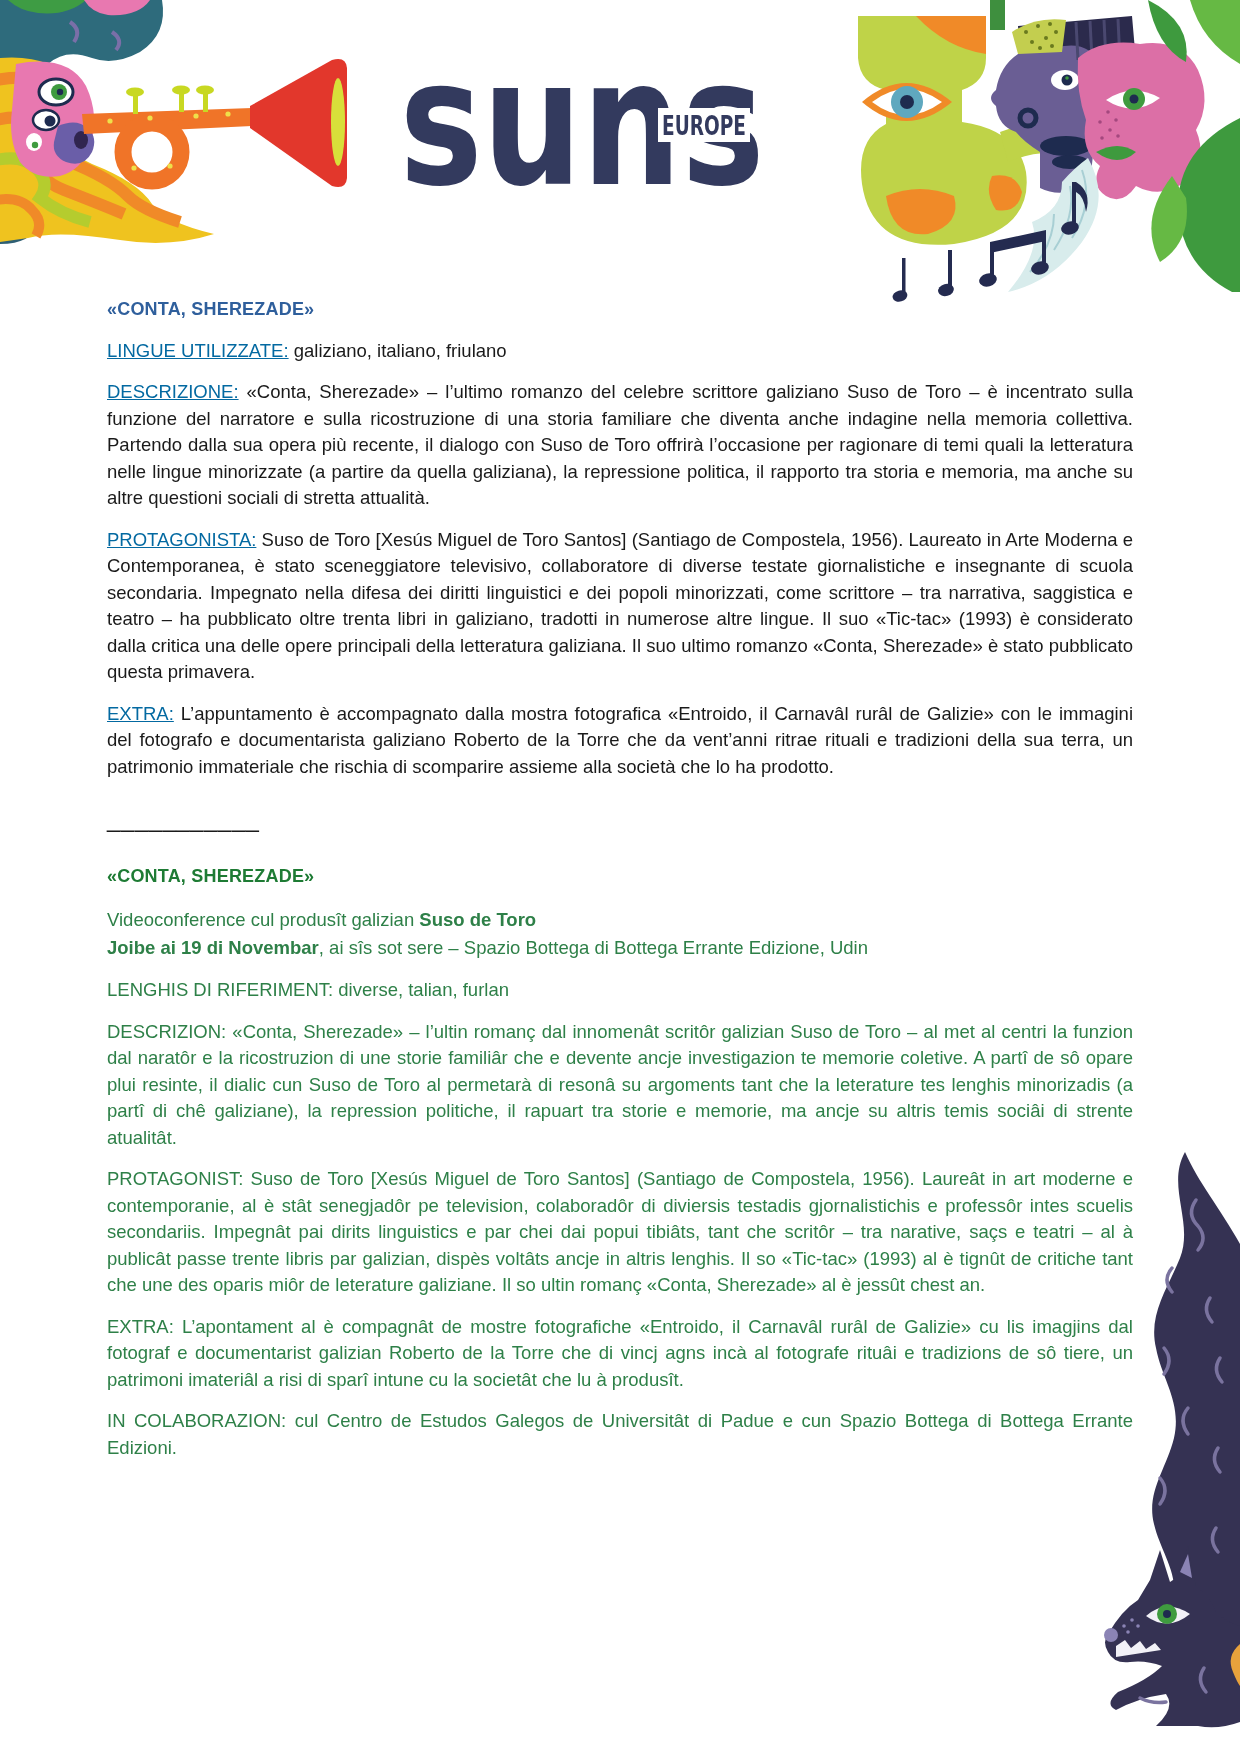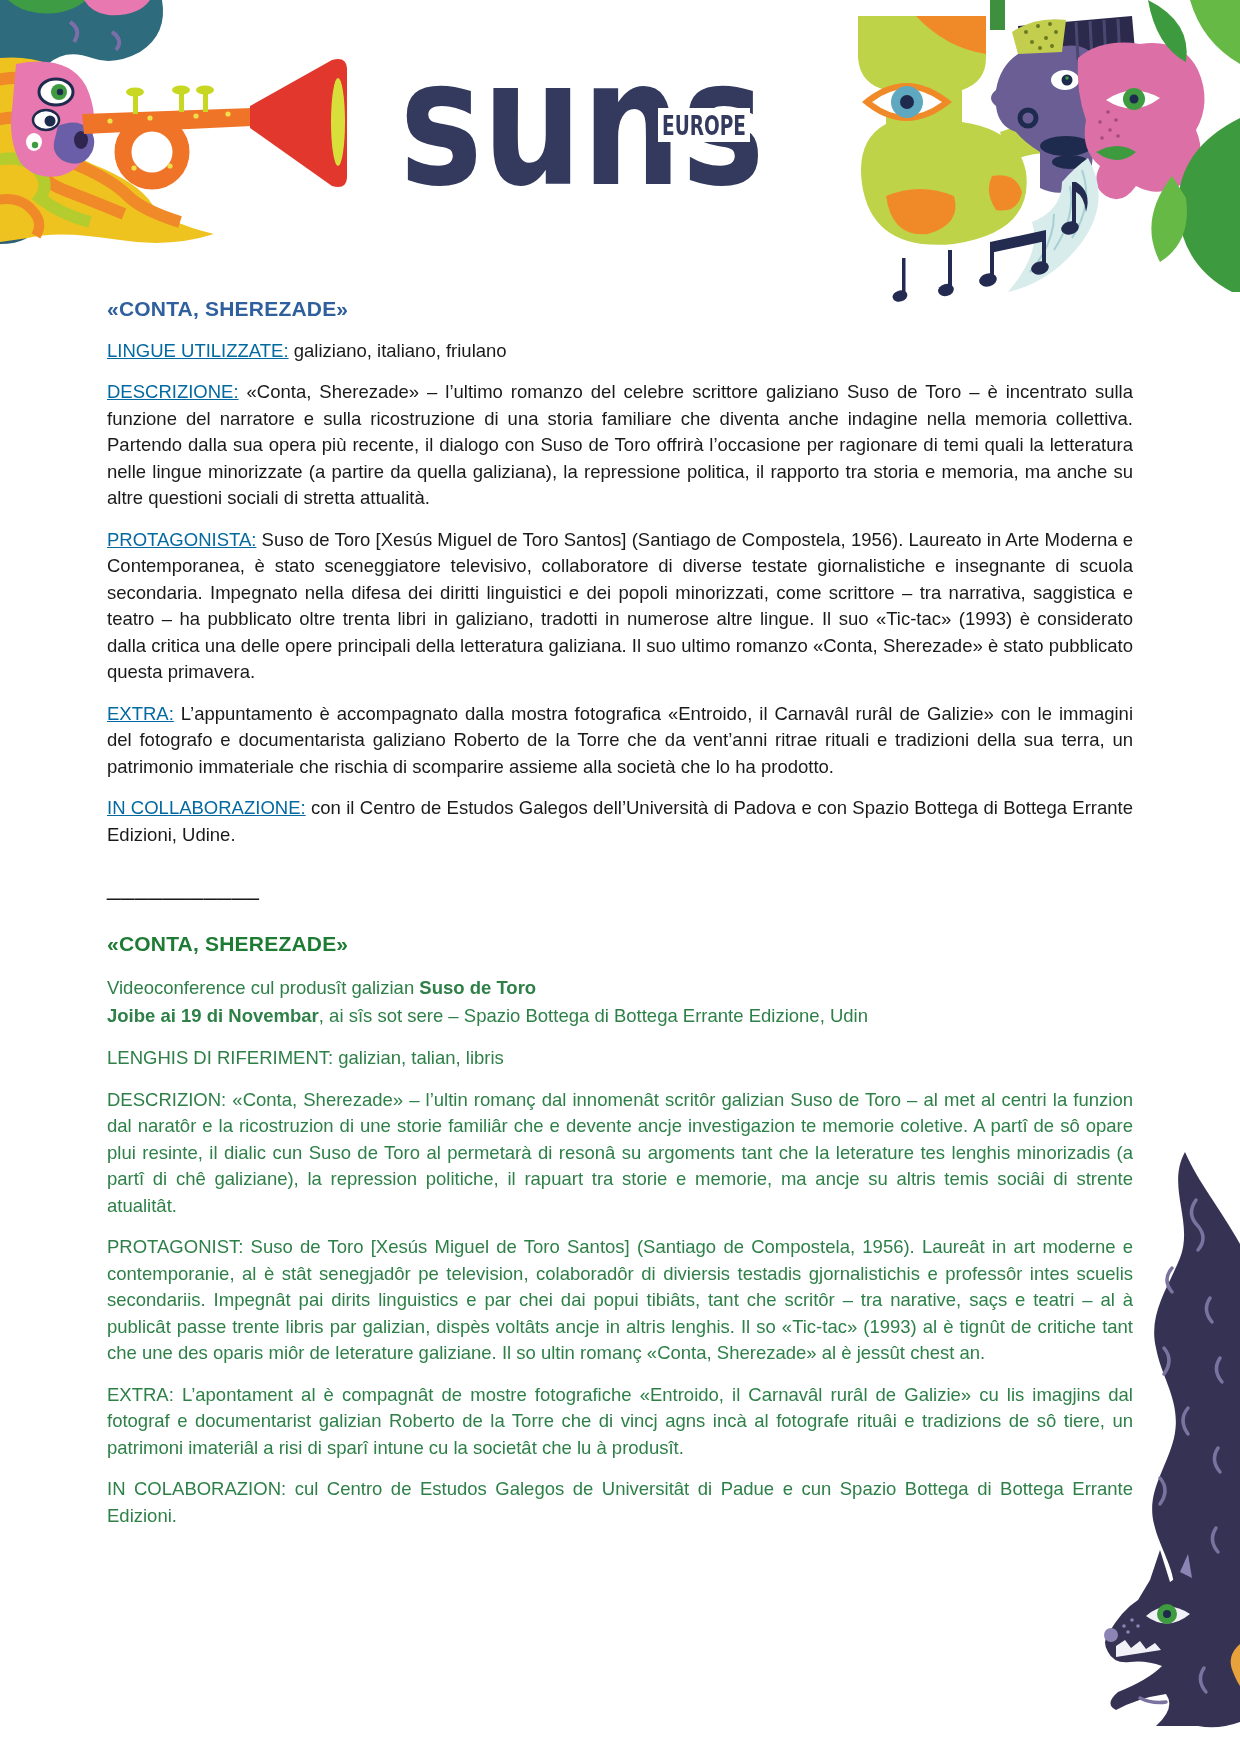--- a/index.html
+++ b/index.html
@@ -6,21 +6,21 @@
   .page { position:relative; width:1240px; height:1754px; overflow:hidden;
           background:#ffffff; font-family:"Liberation Sans", sans-serif; }
   .header { position:relative; height:250px; }
   .illu { position:absolute; pointer-events:none; }
   .illu-left  { left:0; top:0; }
   .illu-right { left:850px; top:0; }
   .illu-wolf  { left:1100px; top:1148px; z-index:0; }
   .logo-wrap  { position:absolute; left:392px; top:24px; width:380px; height:200px; }
   .content { position:relative; z-index:2; margin:0 107px; color:#1a1a1a;
              font-size:18.5px; line-height:26.5px; }
-  .title { font-size:21px; font-weight:bold; letter-spacing:.2px; margin:0; }
+  .title { font-size:18px; font-weight:bold; letter-spacing:.2px; margin:0; }
   .title-it { color:#2F5F9C; margin-top:46px; }
   .title-fr { color:#1E7B34; margin-top:30px; }
   .intro { margin:17px 0 0; line-height:28px; }
   .para  { margin:15px 0 0; text-align:justify; }
   .lbl-it { color:#0369a1;text-decoration:underline; }
   .section-fr { color:#2E8048; }
   .divider { margin:26px 0 0; color:#1a1a1a; font-size:24px; letter-spacing:.5px; }
   strong { font-weight:bold; }
 </style>
 </head>
@@ -164,31 +164,30 @@
 
       <p class="para"><span class="lbl-it">LINGUE UTILIZZATE:</span><span> galiziano, italiano, friulano</span></p>
 
       <p class="para"><span class="lbl-it">DESCRIZIONE:</span><span> «Conta, Sherezade» – l’ultimo romanzo del celebre scrittore galiziano Suso de Toro – è incentrato sulla funzione del narratore e sulla ricostruzione di una storia familiare che diventa anche indagine nella memoria collettiva. Partendo dalla sua opera più recente, il dialogo con Suso de Toro offrirà l’occasione per ragionare di temi quali la letteratura nelle lingue minorizzate (a partire da quella galiziana), la repressione politica, il rapporto tra storia e memoria, ma anche su altre questioni sociali di stretta attualità.</span></p>
 
       <p class="para"><span class="lbl-it">PROTAGONISTA:</span><span> Suso de Toro [Xesús Miguel de Toro Santos] (Santiago de Compostela, 1956). Laureato in Arte Moderna e Contemporanea, è stato sceneggiatore televisivo, collaboratore di diverse testate giornalistiche e insegnante di scuola secondaria. Impegnato nella difesa dei diritti linguistici e dei popoli minorizzati, come scrittore – tra narrativa, saggistica e teatro – ha pubblicato oltre trenta libri in galiziano, tradotti in numerose altre lingue. Il suo «Tic-tac» (1993) è considerato dalla critica una delle opere principali della letteratura galiziana. Il suo ultimo romanzo «Conta, Sherezade» è stato pubblicato questa primavera.</span></p>
 
 
       <p class="para"><span class="lbl-it">EXTRA:</span><span> L’appuntamento è accompagnato dalla mostra fotografica «Entroido, il Carnavâl rurâl de Galizie» con le immagini del fotografo e documentarista galiziano Roberto de la Torre che da vent’anni ritrae rituali e tradizioni della sua terra, un patrimonio immateriale che rischia di scomparire assieme alla società che lo ha prodotto.</span></p>
 
-      <p class="para"><span class="lbl-it">IN COLLABORAZIONE:</span><span> con il Centro de Estudos Galegos dell’Università di Padova e con Spazio Bottega di Bottega Errante Edizioni, Udine.</span></p>
     </section>
 
     <div class="divider">___________</div>
 
     <section class="section-fr">
       <h1 class="title title-fr">«CONTA, SHEREZADE»</h1>
 
       <p class="intro"><span>Videoconference cul produsît galizian </span><strong>Suso de Toro</strong><br><strong>Joibe ai 19 di Novembar</strong><span>, ai sîs sot sere – Spazio Bottega di Bottega Errante Edizione, Udin</span></p>
 
-      <p class="para"><span>LENGHIS DI RIFERIMENT:</span><span> galizian, talian, libris</span></p>
+      <p class="para"><span>LENGHIS DI RIFERIMENT:</span><span> diverse, talian, furlan</span></p>
 
       <p class="para"><span>DESCRIZION:</span><span> «Conta, Sherezade» – l’ultin romanç dal innomenât scritôr galizian Suso de Toro – al met al centri la funzion dal naratôr e la ricostruzion di une storie familiâr che e devente ancje investigazion te memorie coletive. A partî de sô opare plui resinte, il dialic cun Suso de Toro al permetarà di resonâ su argoments tant che la leterature tes lenghis minorizadis (a partî di chê galiziane), la repression politiche, il rapuart tra storie e memorie, ma ancje su altris temis sociâi di strente atualitât.</span></p>
 
       <p class="para"><span>PROTAGONIST:</span><span> Suso de Toro [Xesús Miguel de Toro Santos] (Santiago de Compostela, 1956). Laureât in art moderne e contemporanie, al è stât senegjadôr pe television, colaboradôr di diviersis testadis gjornalistichis e professôr intes scuelis secondariis. Impegnât pai dirits linguistics e par chei dai popui tibiâts, tant che scritôr – tra narative, saçs e teatri – al à publicât passe trente libris par galizian, dispès voltâts ancje in altris lenghis. Il so «Tic-tac» (1993) al è tignût de critiche tant che une des oparis miôr de leterature galiziane. Il so ultin romanç «Conta, Sherezade» al è jessût chest an.</span></p>
 
 
       <p class="para"><span>EXTRA:</span><span> L’apontament al è compagnât de mostre fotografiche «Entroido, il Carnavâl rurâl de Galizie» cu lis imagjins dal fotograf e documentarist galizian Roberto de la Torre che di vincj agns incà al fotografe rituâi e tradizions de sô tiere, un patrimoni imateriâl a risi di sparî intune cu la societât che lu à produsît.</span></p>
 
       <p class="para"><span>IN COLABORAZION:</span><span> cul Centro de Estudos Galegos de Universitât di Padue e cun Spazio Bottega di Bottega Errante Edizioni.</span></p>
     </section>

